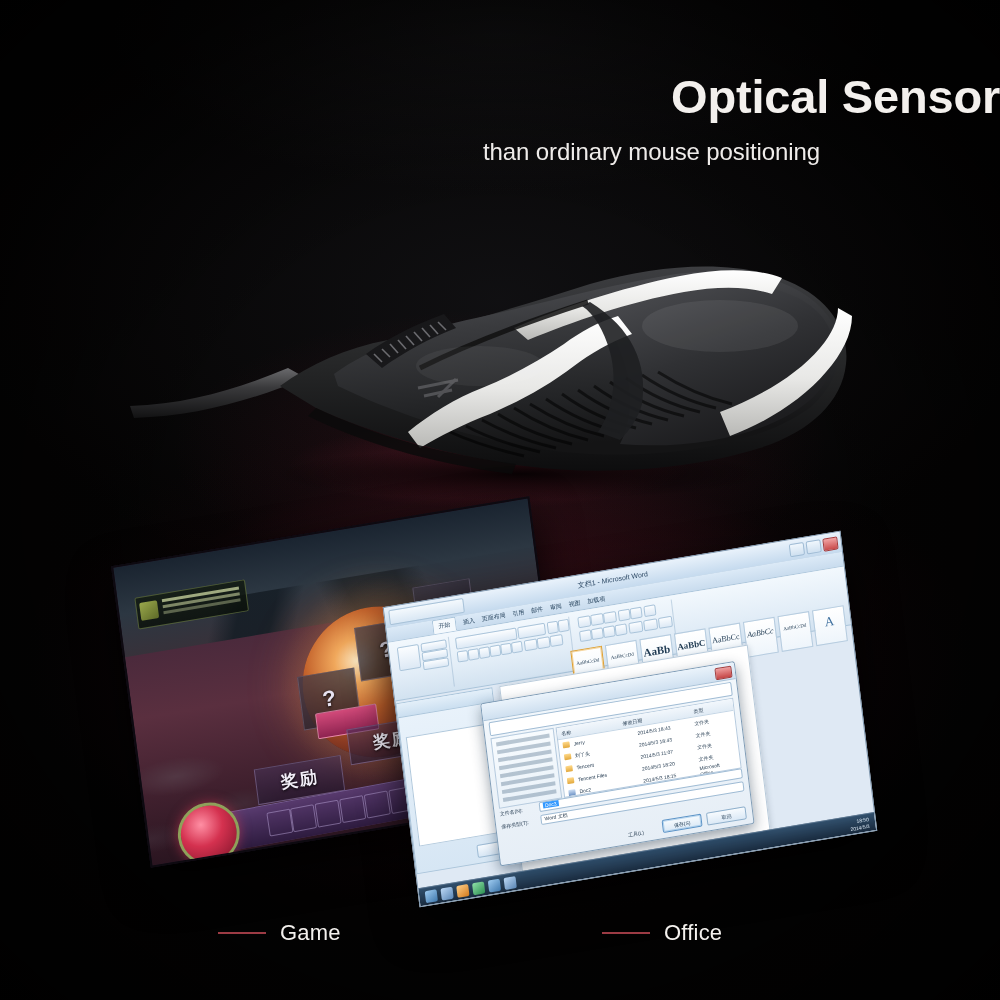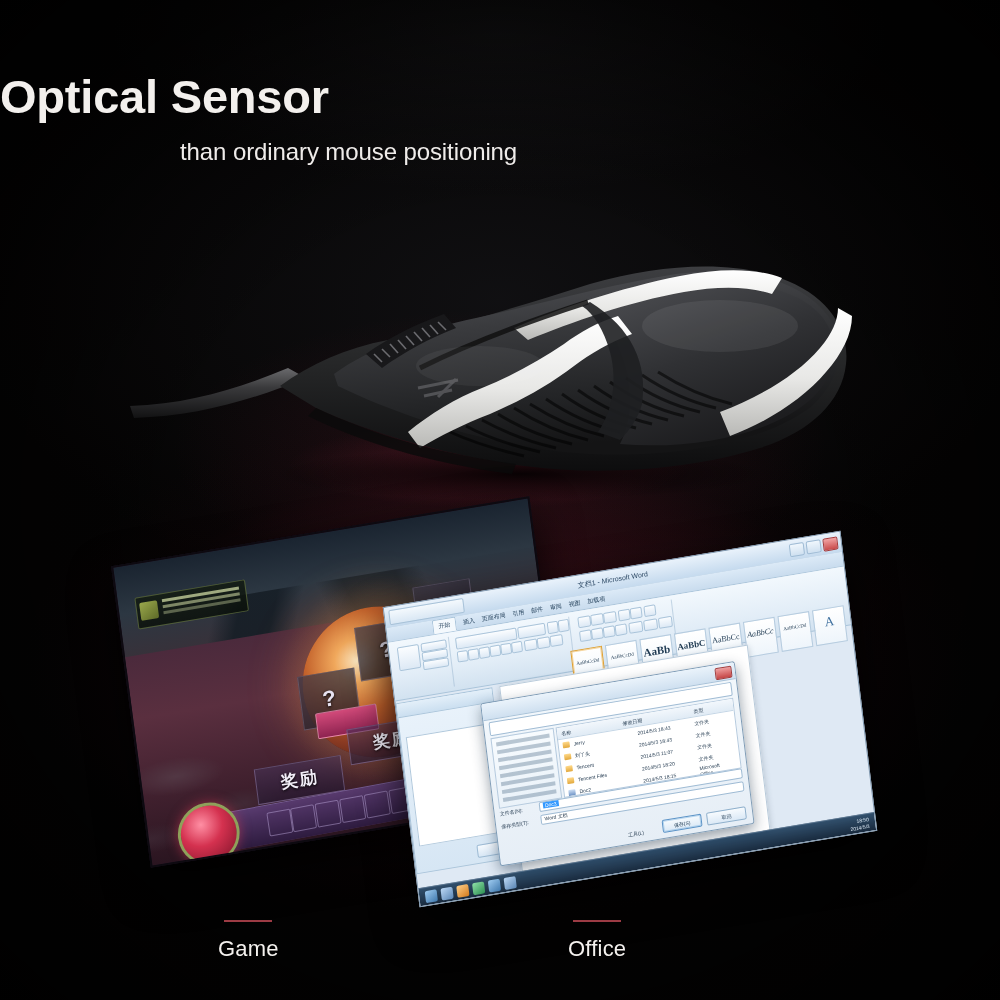--- a/index.html
+++ b/index.html
@@ -51,21 +51,21 @@
     position: absolute;
     left: 0; top: 0; width: 1000px; height: 340px;
     background: radial-gradient(ellipse 540px 220px at 50% 10%,
         rgba(58,58,64,0.22) 0%, rgba(0,0,0,0) 72%);
   }
 
   
   .header {
     position: absolute;
     left: 0; top: 0; width: 1000px;
-    text-align: left;
+    text-align: right;
     z-index: 40;
   }
   .headline {
     margin: 0;
     padding-top: 72px;
     font-size: 47px;
     font-weight: 700;
     letter-spacing: -0.2px;
     color: #f3f0ed;
     line-height: 1.08;
@@ -453,35 +453,34 @@
     position: absolute;
     left: 0; top: 920px; width: 1000px;
     z-index: 45;
   }
   .legend-item {
     position: absolute;
     display: flex;
     align-items: center;
     gap: 14px;
     white-space: nowrap;
-    flex-direction: column;
   }
   .legend-item .rule {
     display: block;
     width: 48px;
     height: 2px;
     background: #9c3b44;
   }
   .legend-item .lbl {
     font-size: 22px;
     color: #f4f1ee;
     letter-spacing: 0.2px;
   }
   .lg-game { left: 218px; }
-  .lg-office { left: 568px; }
+  .lg-office { left: 602px; }
 </style>
 </head>
 <body>
 
 <div id="stage">
 
   <div class="bg-base"></div>
   <div class="bg-topsheen"></div>
 
   <div class="header">

